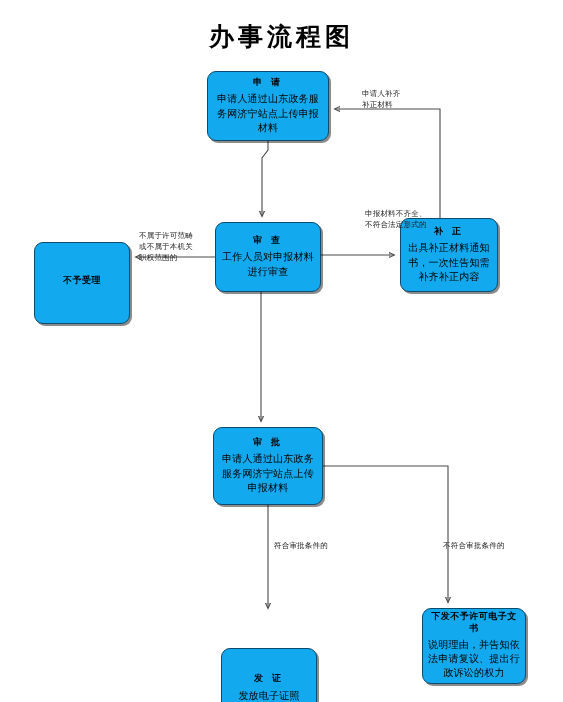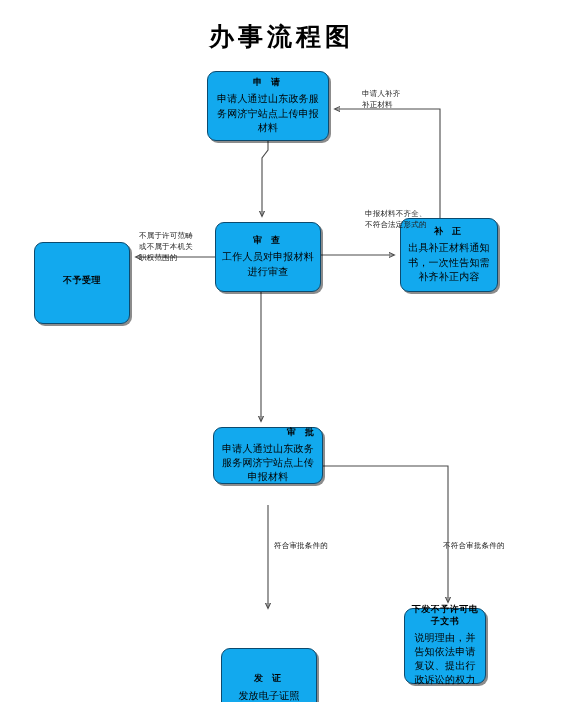--- a/index.html
+++ b/index.html
@@ -130,31 +130,31 @@
 
   <div class="node wide-title" style="left:34px; top:222px; width:96px; height:82px;margin-top:20px;">
     <div class="node-title">不予受理</div>
   </div>
 
   <div class="node" style="left:400px; top:218px; width:98px; height:74px;">
     <div class="node-title">补 正</div>
     <div class="node-body">出具补正材料通知书，一次性告知需补齐补正内容</div>
   </div>
 
-  <div class="node" style="left:213px; top:427px; width:110px; height:57px;align-items:flex-end;">
+  <div class="node" style="left:213px; top:427px; width:110px; height:78px;">
     <div class="node-title">审 批</div>
     <div class="node-body">申请人通过山东政务服务网济宁站点上传申报材料</div>
   </div>
 
   <div class="node" style="left:221px; top:648px; width:96px; height:80px;">
     <div class="node-title">发 证</div>
     <div class="node-body">发放电子证照</div>
   </div>
 
-  <div class="node wide-title" style="left:404px; top:608px; width:82px; height:76px;">
+  <div class="node wide-title" style="left:422px; top:608px; width:104px; height:76px;">
     <div class="node-title">下发不予许可电子文书</div>
     <div class="node-body">说明理由，并告知依法申请复议、提出行政诉讼的权力</div>
   </div>
 
   <div class="edge-label right-al" style="left:362px; top:89px;">申请人补齐
 补正材料</div>
 
   <div class="edge-label" style="left:139px; top:211px;margin-top:20px;">不属于许可范畴
 或不属于本机关
 职权范围的</div>

